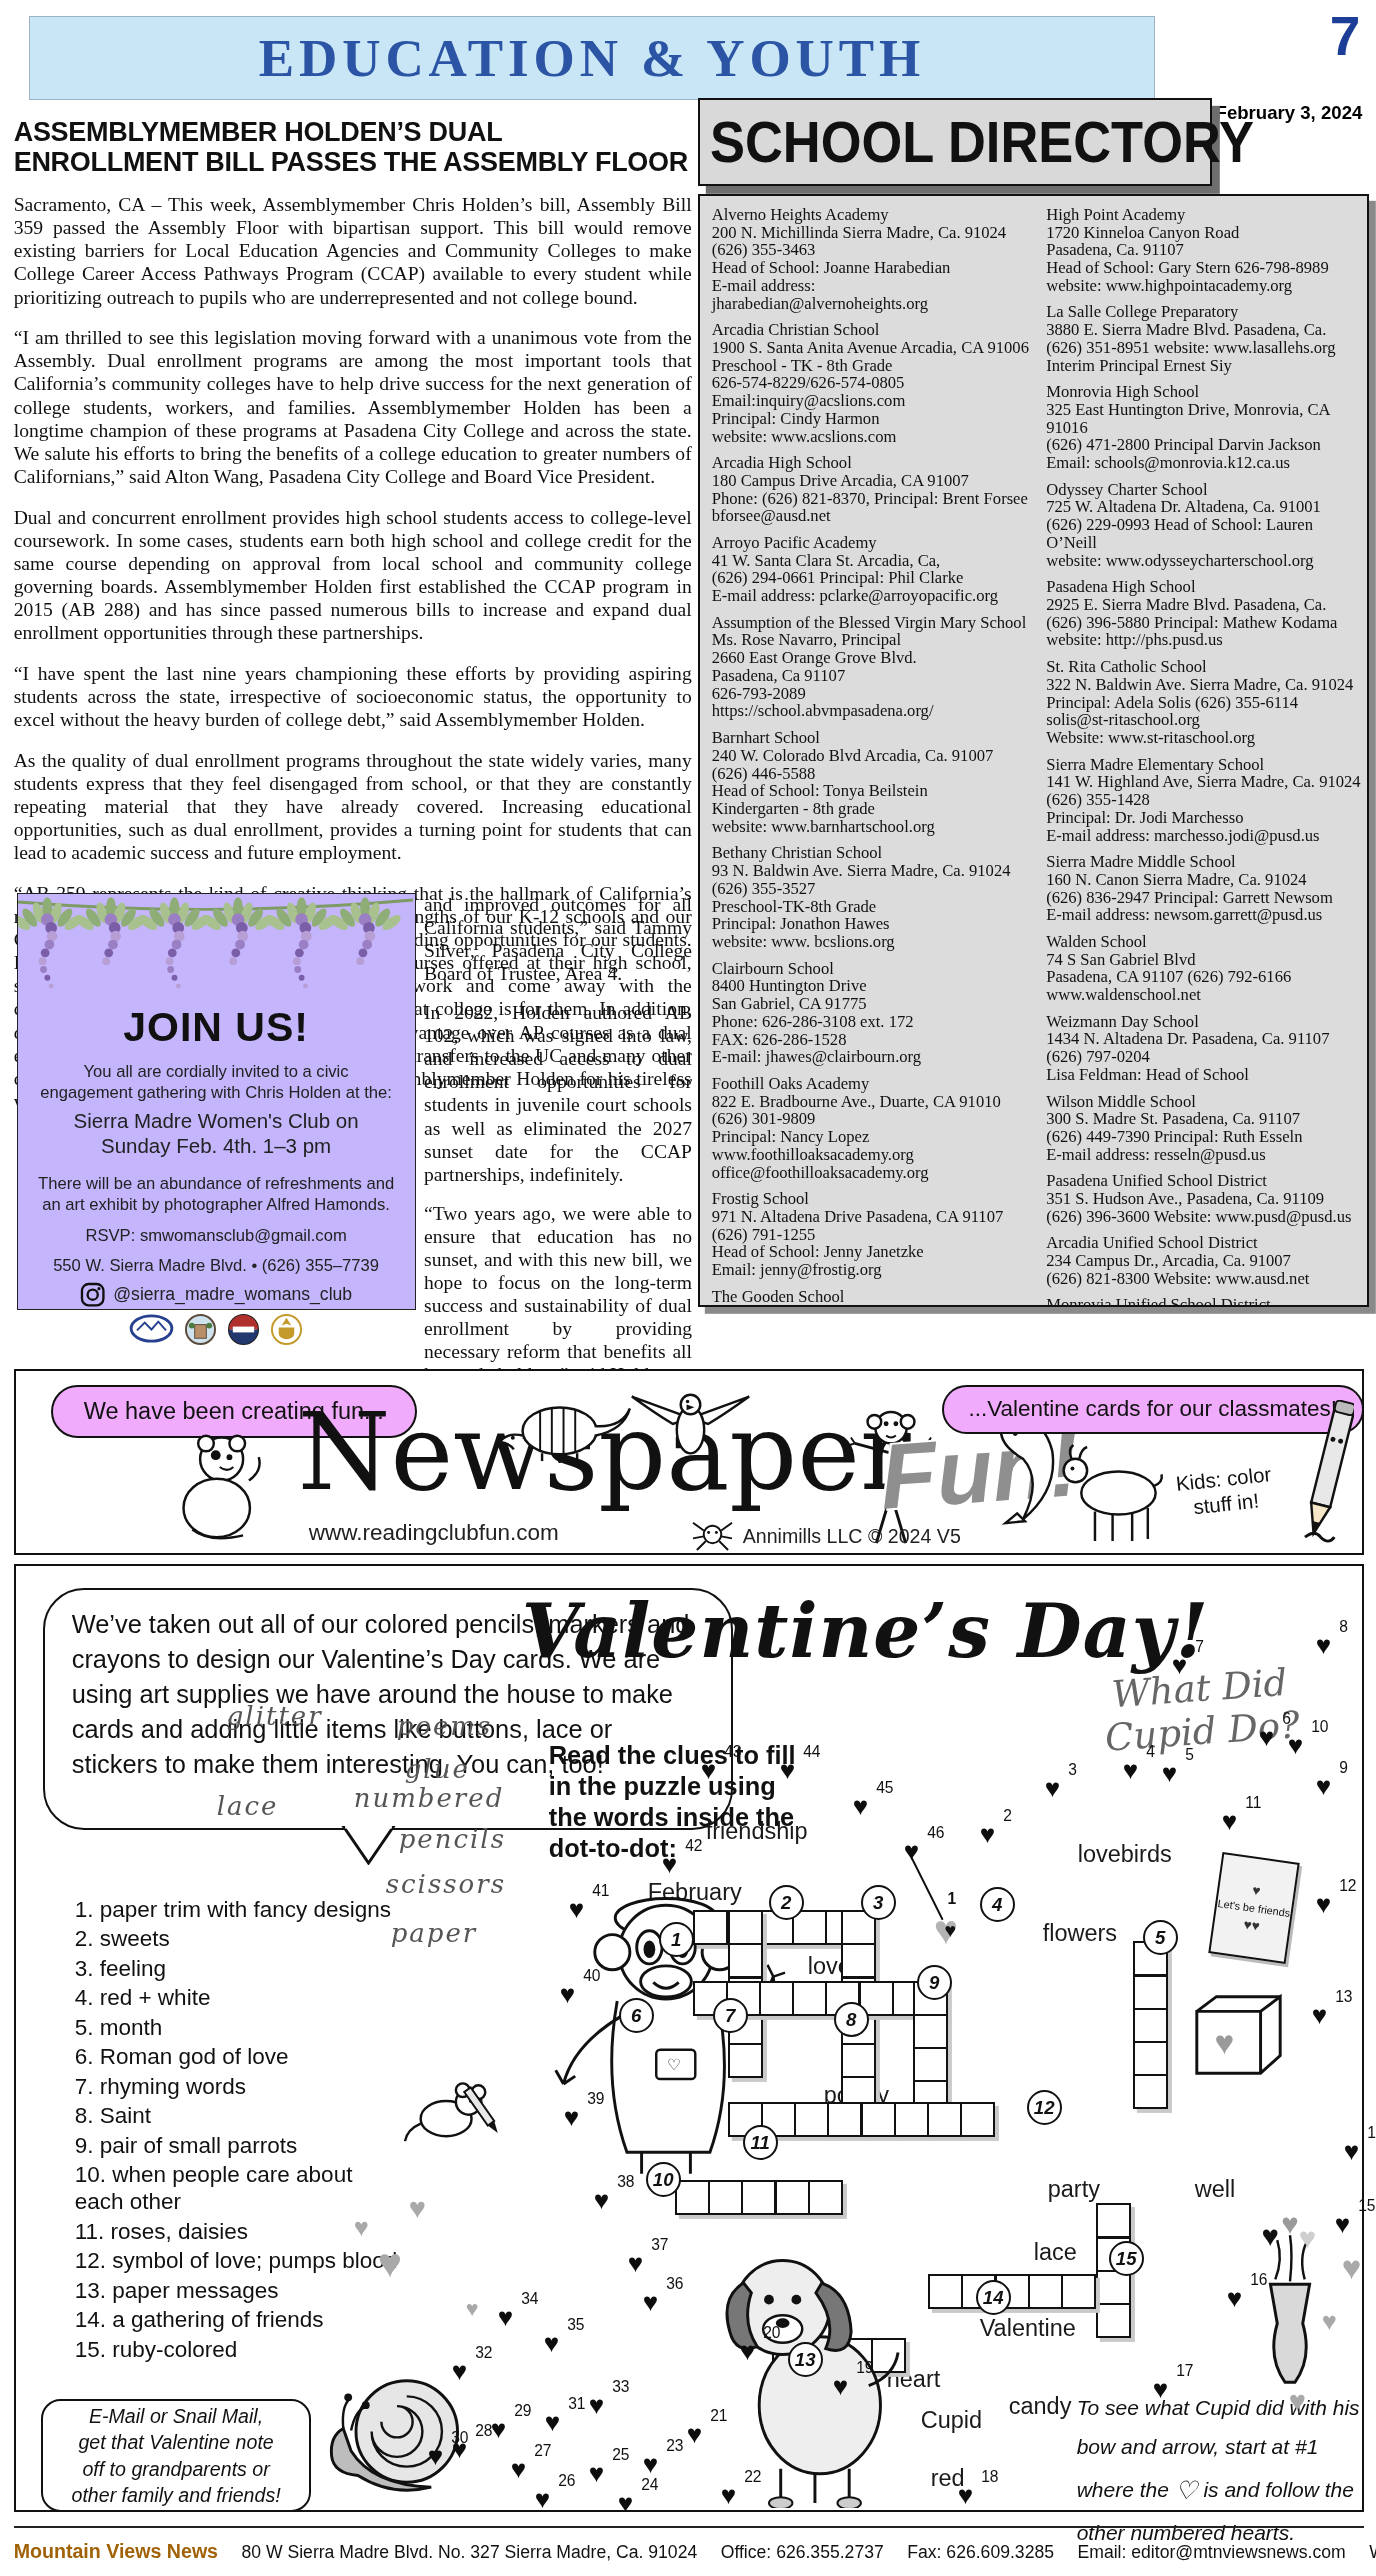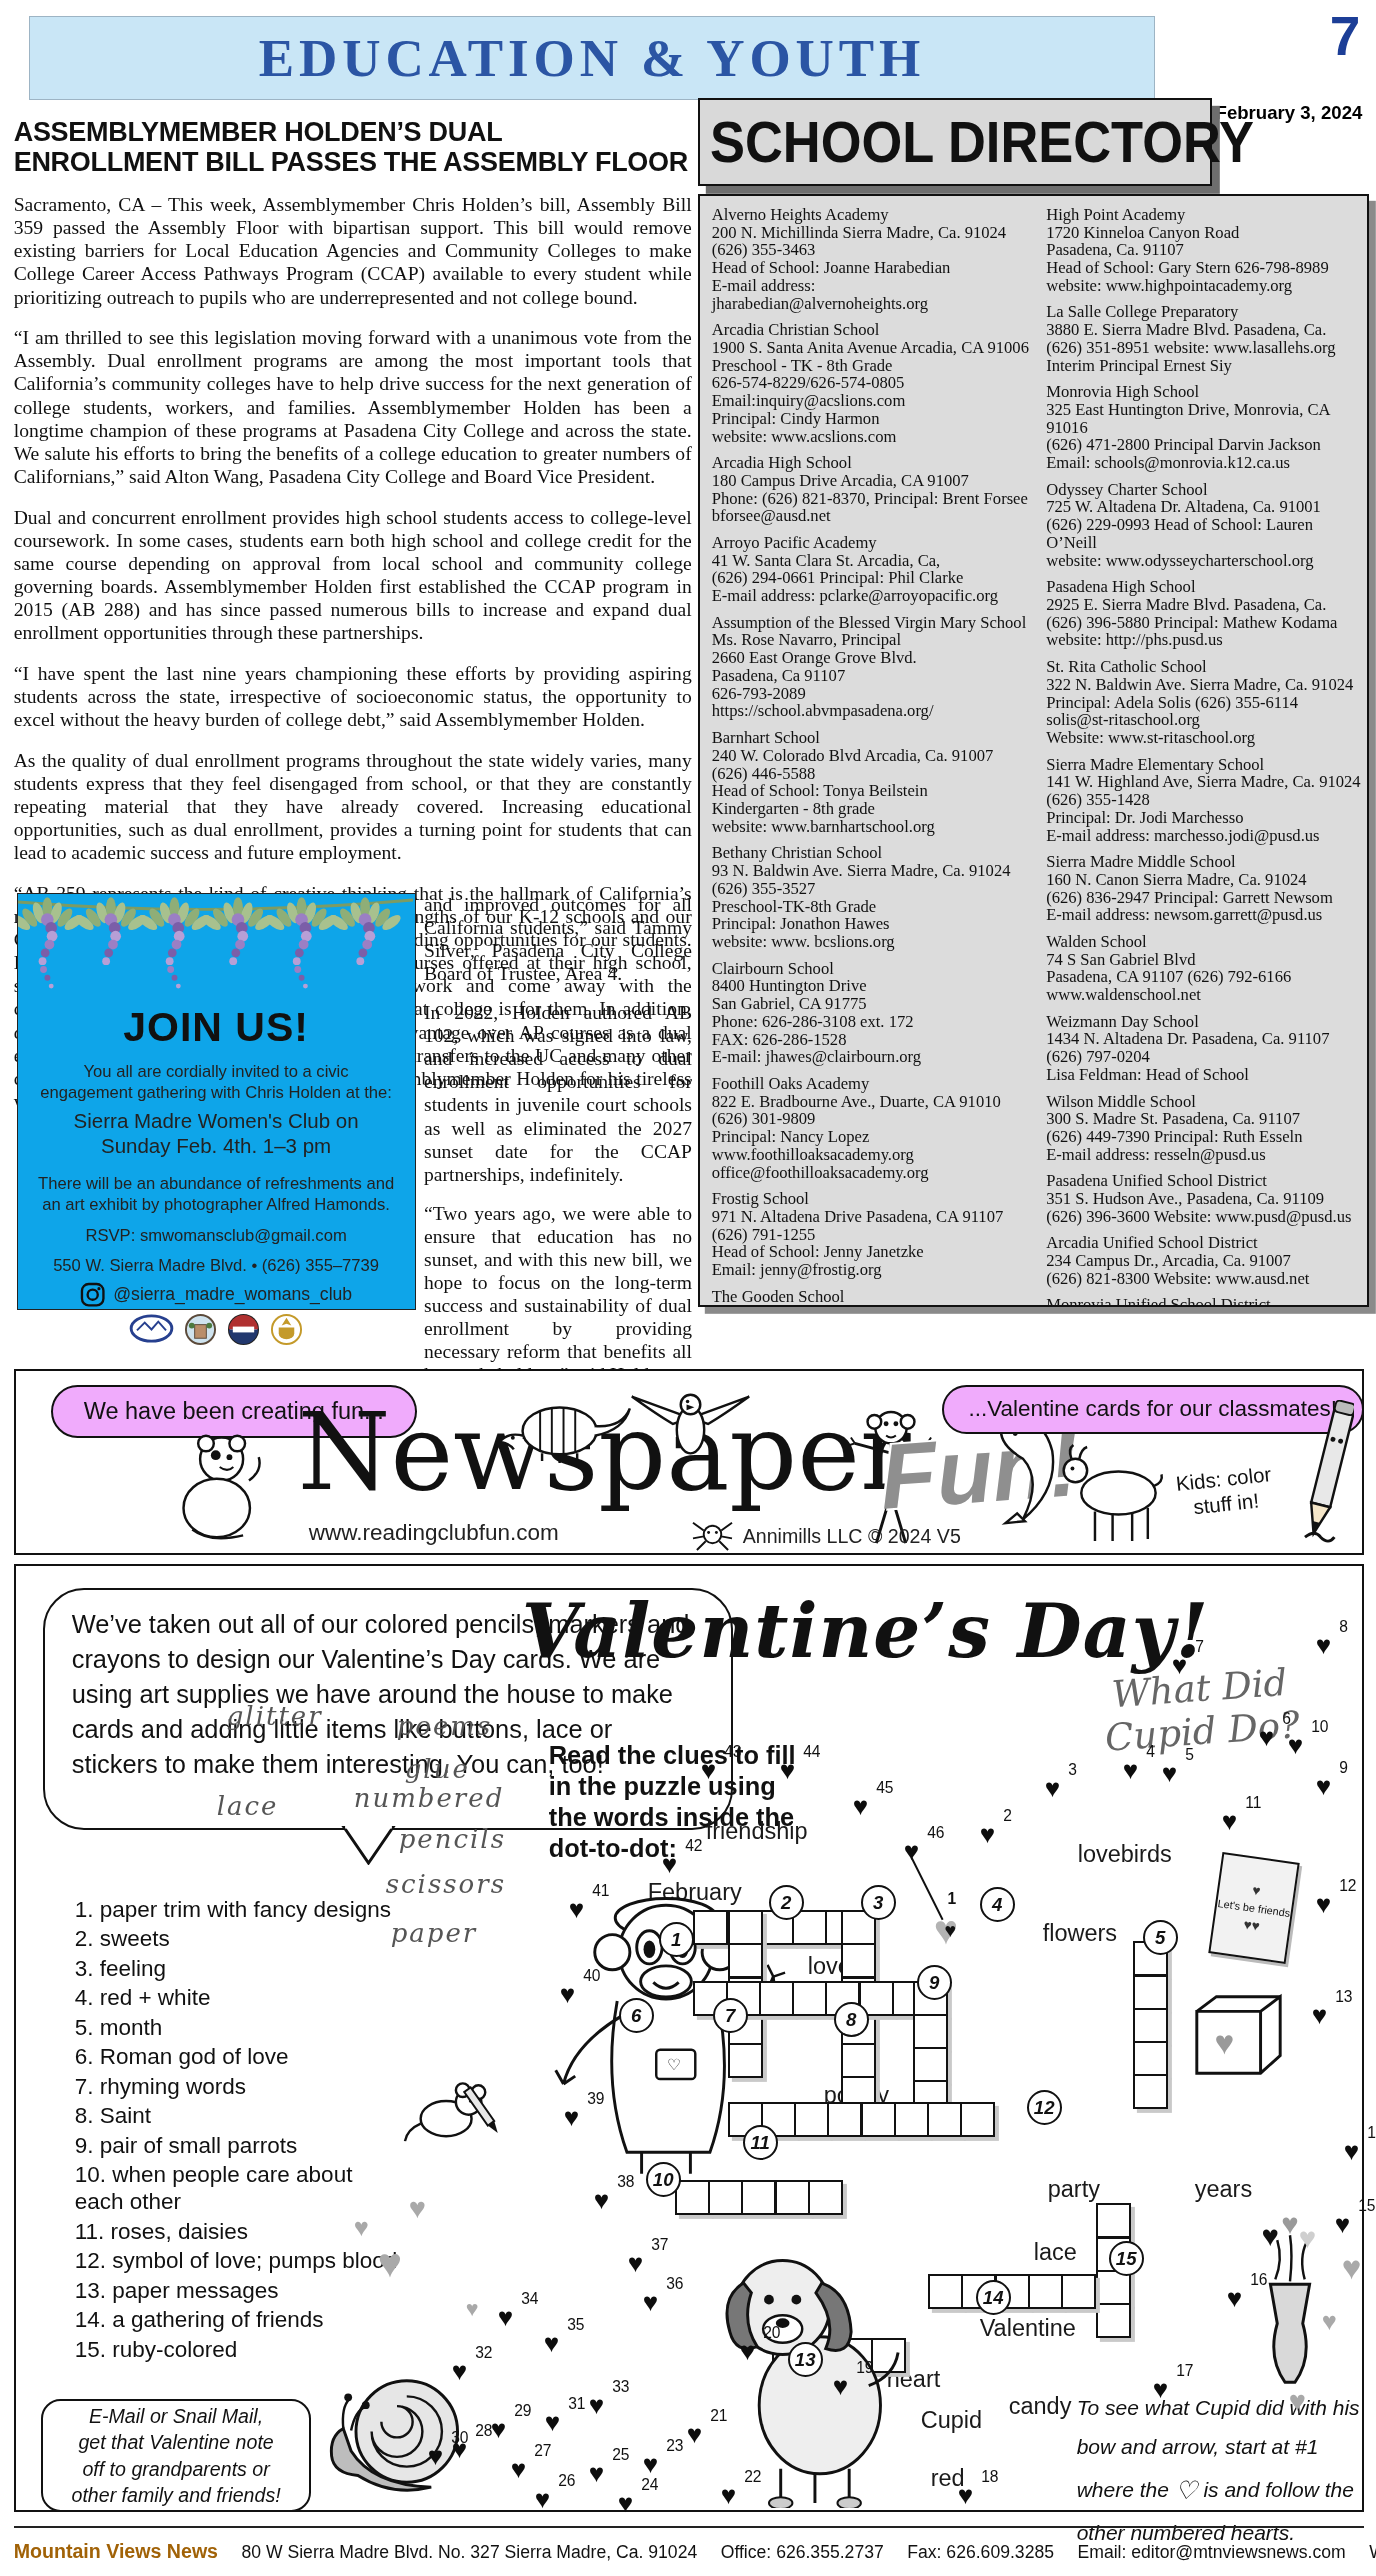--- a/index.html
+++ b/index.html
@@ -10,21 +10,21 @@
   .section-banner h1{margin:0;font-family:"Liberation Serif",serif;font-weight:bold;font-size:53px;color:#2b55a4;letter-spacing:4.9px;}
   .page-number{right:15.6px;top:3.9px;font-family:"Liberation Sans",sans-serif;font-weight:bold;font-size:55px;color:#1c3e97;}
   .dateline{right:13.7px;top:102px;font-family:"Liberation Sans",sans-serif;font-weight:bold;font-size:18.6px;color:#000;}
   
   .article{left:13.7px;top:117px;width:678px;}
   .article h2{margin:0 0 15.6px 0;font-family:"Liberation Sans",sans-serif;font-weight:bold;font-size:27px;line-height:1.12;letter-spacing:-0.3px;}
   .article p{margin:0 0 17.6px 0;font-size:19.6px;line-height:1.18;text-align:justify;}
   .cont-col2{left:424px;top:893px;width:268px;}
   .cont-col2 p{margin:0 0 15.6px 0;font-size:19.6px;line-height:1.18;text-align:justify;}
   
-  .join-ad{left:16.6px;top:893px;width:397px;height:415px;border:1px solid #222;background:#0ea5e9;text-align:center;font-family:"Liberation Sans",sans-serif;}
+  .join-ad{left:16.6px;top:893px;width:397px;height:415px;border:1px solid #222;background:#c4b5fd;text-align:center;font-family:"Liberation Sans",sans-serif;}
   .join-ad .title{font-size:41px;font-weight:800;letter-spacing:1px;margin:3.9px 0 9.8px 0;color:#111;}
   .join-ad .invite{font-size:16.6px;line-height:1.3;color:#222;padding:0 17.6px;}
   .join-ad .venue{font-size:20.5px;line-height:1.25;color:#222;margin-top:3.9px;}
   .join-ad .details{font-size:16.6px;line-height:1.3;color:#222;margin-top:13.7px;padding:0 13.7px;}
   .join-ad .rsvp,.join-ad .addr{font-size:16.6px;color:#222;margin-top:10px;}
   .join-ad .insta{font-size:17.6px;color:#222;margin-top:5.9px;display:flex;align-items:center;justify-content:center;gap:7.8px;}
   .badges{display:flex;justify-content:center;gap:9.8px;margin-top:5.9px;}
   
   .dir-header{left:698px;top:98px;width:510px;height:84px;background:#d9d9d9;border:2px solid #111;box-shadow:7.8px 7.8px 0 #6e6e6e;display:flex;align-items:center;}
   .dir-header h2{margin:0 0 0 9.8px;font-family:"Liberation Sans",sans-serif;font-weight:800;font-size:57px;letter-spacing:0;transform:scaleX(.92);transform-origin:left;white-space:nowrap;}
@@ -505,21 +505,21 @@
       <div class="bank-word" style="left: 792px; top: 387px;">love</div>
       <div class="bank-word" style="left: 808px; top: 516px;">poetry</div>
       <div class="bank-word" style="left: 614px; top: 539px;">cards</div>
       <div class="bank-word" style="left: 871px; top: 800px;">heart</div>
       <div class="bank-word" style="left: 905px; top: 841px;">Cupid</div>
       <div class="bank-word" style="left: 915px; top: 899px;">red</div>
       <div class="bank-word" style="left: 993px; top: 827px;">candy</div>
       <div class="bank-word" style="left: 964px; top: 749px;">Valentine</div>
       <div class="bank-word" style="left: 1018px; top: 673px;">lace</div>
       <div class="bank-word" style="left: 1032px; top: 610px;">party</div>
-      <div class="bank-word" style="left: 1179px; top: 610px;">years</div>
+      <div class="bank-word" style="left: 1179px; top: 610px;">well</div>
       <div class="bank-word" style="left: 1027px; top: 354px;">flowers</div>
       <div class="bank-word" style="left: 1062px; top: 275px;">lovebirds</div>
       <div class="circle-num" style="left: 643px; top: 356px;">1</div>
       <div class="circle-num" style="left: 753px; top: 319px;">2</div>
       <div class="circle-num" style="left: 845px; top: 319px;">3</div>
       <div class="circle-num" style="left: 964px; top: 321px;">4</div>
       <div class="circle-num" style="left: 1127px; top: 354px;">5</div>
       <div class="circle-num" style="left: 603px; top: 432px;">6</div>
       <div class="circle-num" style="left: 697px; top: 432px;">7</div>
       <div class="circle-num" style="left: 818px; top: 436px;">8</div>

